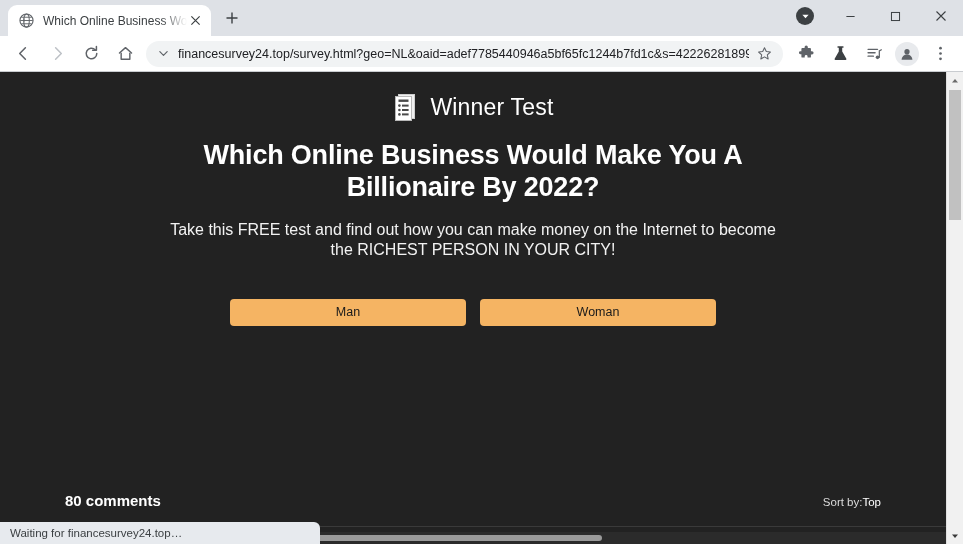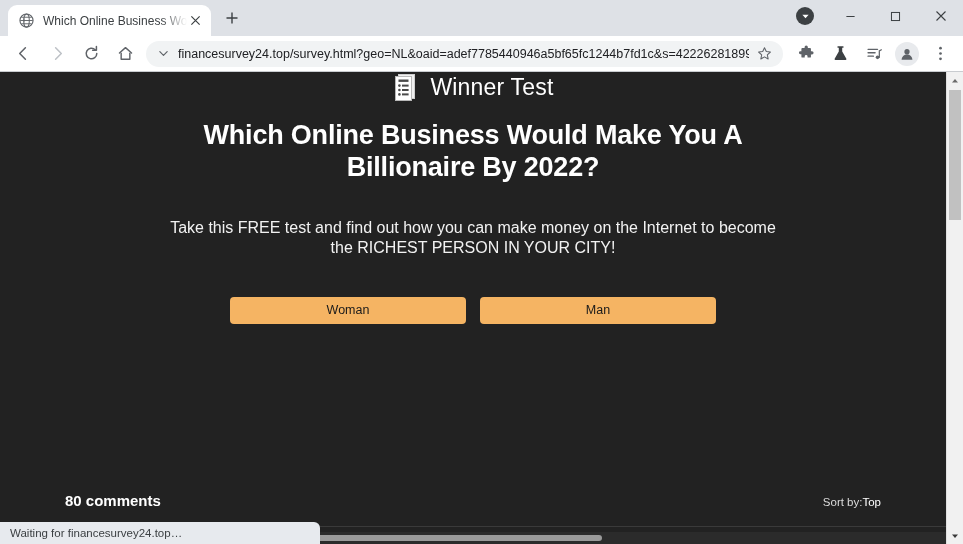--- a/index.html
+++ b/index.html
@@ -156,20 +156,21 @@
     overflow: hidden;
   }
   .page {
     position: absolute;
     left: 0; top: 0;
     width: 946px;
     height: 100%;
     background: #222222;
     color: #ffffff;
     text-align: center;
+    padding-top: 20px;
   }
 
   .logo-row {
     display: flex;
     align-items: center;
     justify-content: center;
     gap: 12px;
     margin-bottom: 18px;
   }
   .logo-icon { width: 26px; height: 30px; flex: 0 0 26px; }
@@ -178,21 +179,21 @@
     font-weight: 400;
     letter-spacing: 0.2px;
     color: #ffffff;
   }
 
   .headline {
     font-size: 27px;
     font-weight: bold;
     line-height: 1.18;
     max-width: 580px;
-    margin: 0 auto 34px auto;
+    margin: 0 auto 16px auto;
     color: #ffffff;
     letter-spacing: -0.2px;
   }
   .subhead {
     font-size: 16px;
     font-weight: 400;
     line-height: 1.28;
     max-width: 630px;
     margin: 0 auto 38px auto;
     color: #f2f2f2;
@@ -473,22 +474,22 @@
         </span>
         <span class="logo-text">Winner Test</span>
       </div>
 
       <h1 class="headline">Which Online Business Would Make You A Billionaire By 2022?</h1>
 
       <p class="subhead">Take this FREE test and find out how you can make money on the Internet to become the RICHEST PERSON IN YOUR CITY!</p>
 
 
       <div class="answers">
+        <button class="answer-btn">Man</button>
         <button class="answer-btn">Woman</button>
-        <button class="answer-btn">Man</button>
       </div>
 
       <div class="comments-bar">
         <span class="comments-count">80 comments</span>
         <span class="sort-wrap">
           <span class="sort-label">Sort by:</span>
           <span class="sort-value">Top</span>
         </span>
       </div>
 

